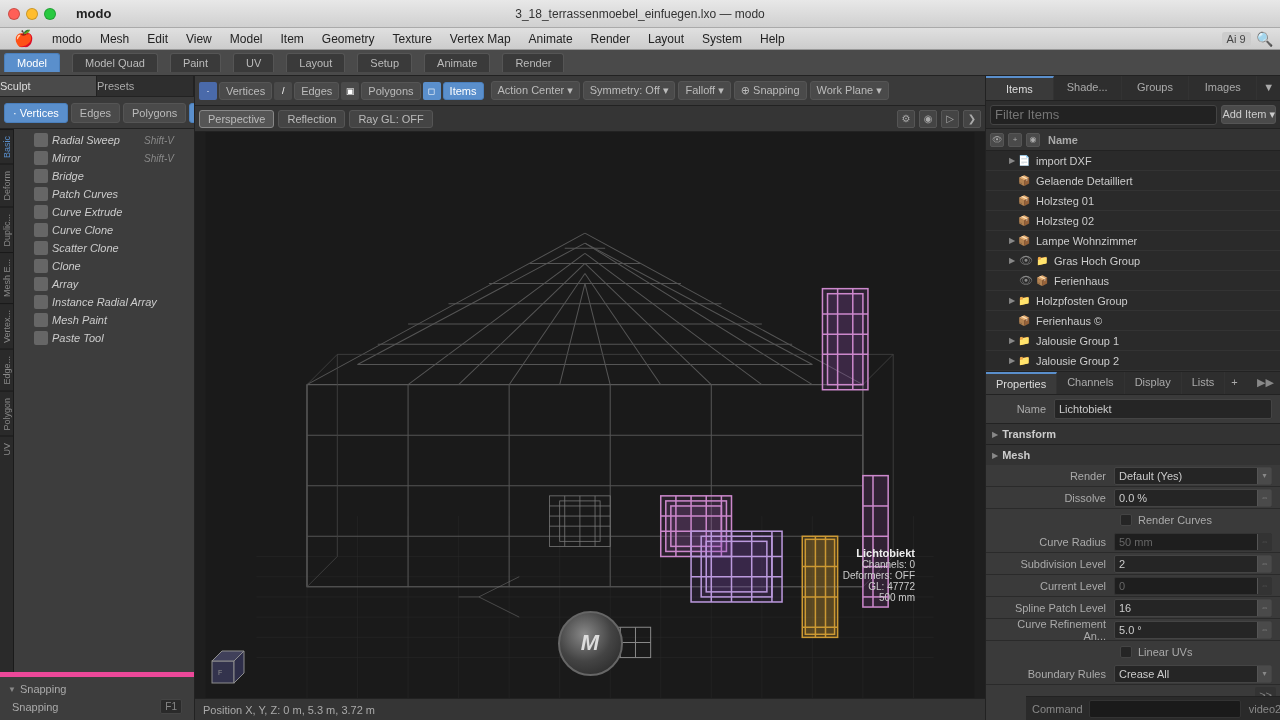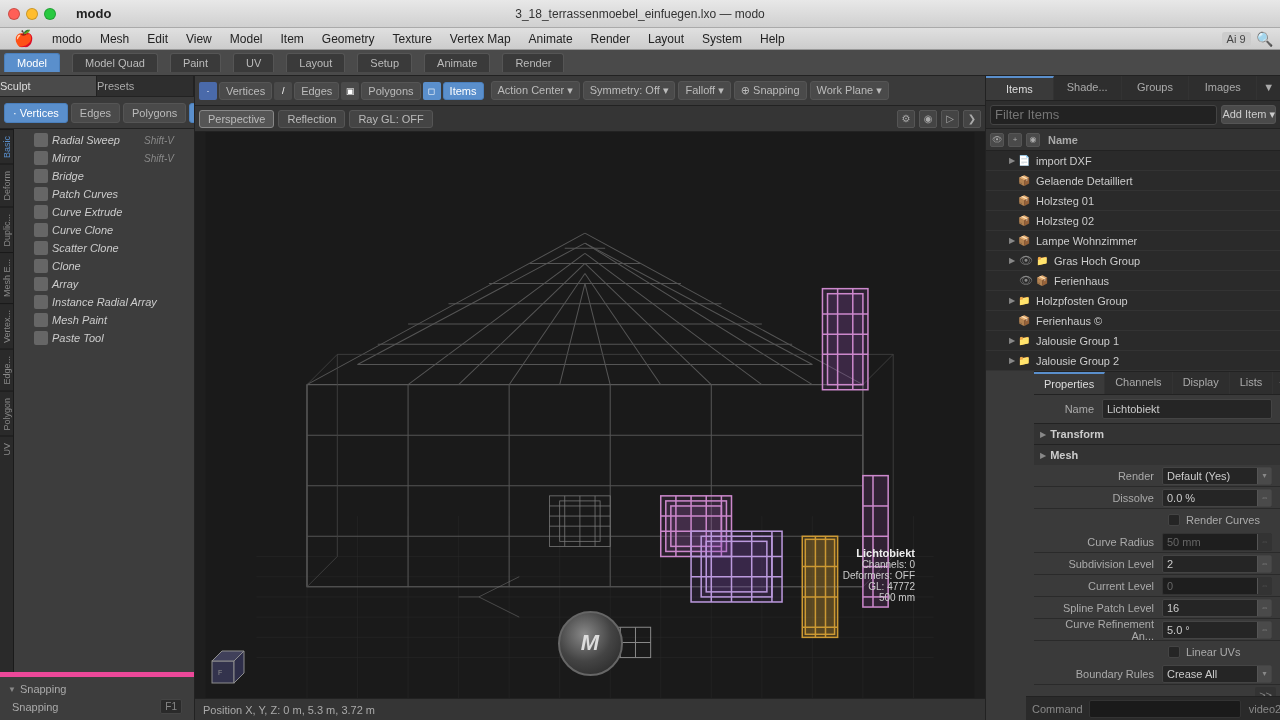--- a/index.html
+++ b/index.html
@@ -543,21 +543,20 @@
       cursor: pointer;
       margin-right: 2px;
     }
 
     
     #properties-panel {
       flex: 1;
       overflow-y: auto;
       background: #3a3a3a;
       border-top: 1px solid #222;
-      margin-left: 48px;
     }
     #properties-tabs {
       display: flex;
       background: #2e2e2e;
       border-bottom: 1px solid #222;
     }
     .prop-tab {
       padding: 4px 10px;
       font-size: 11px;
       color: #aaa;

